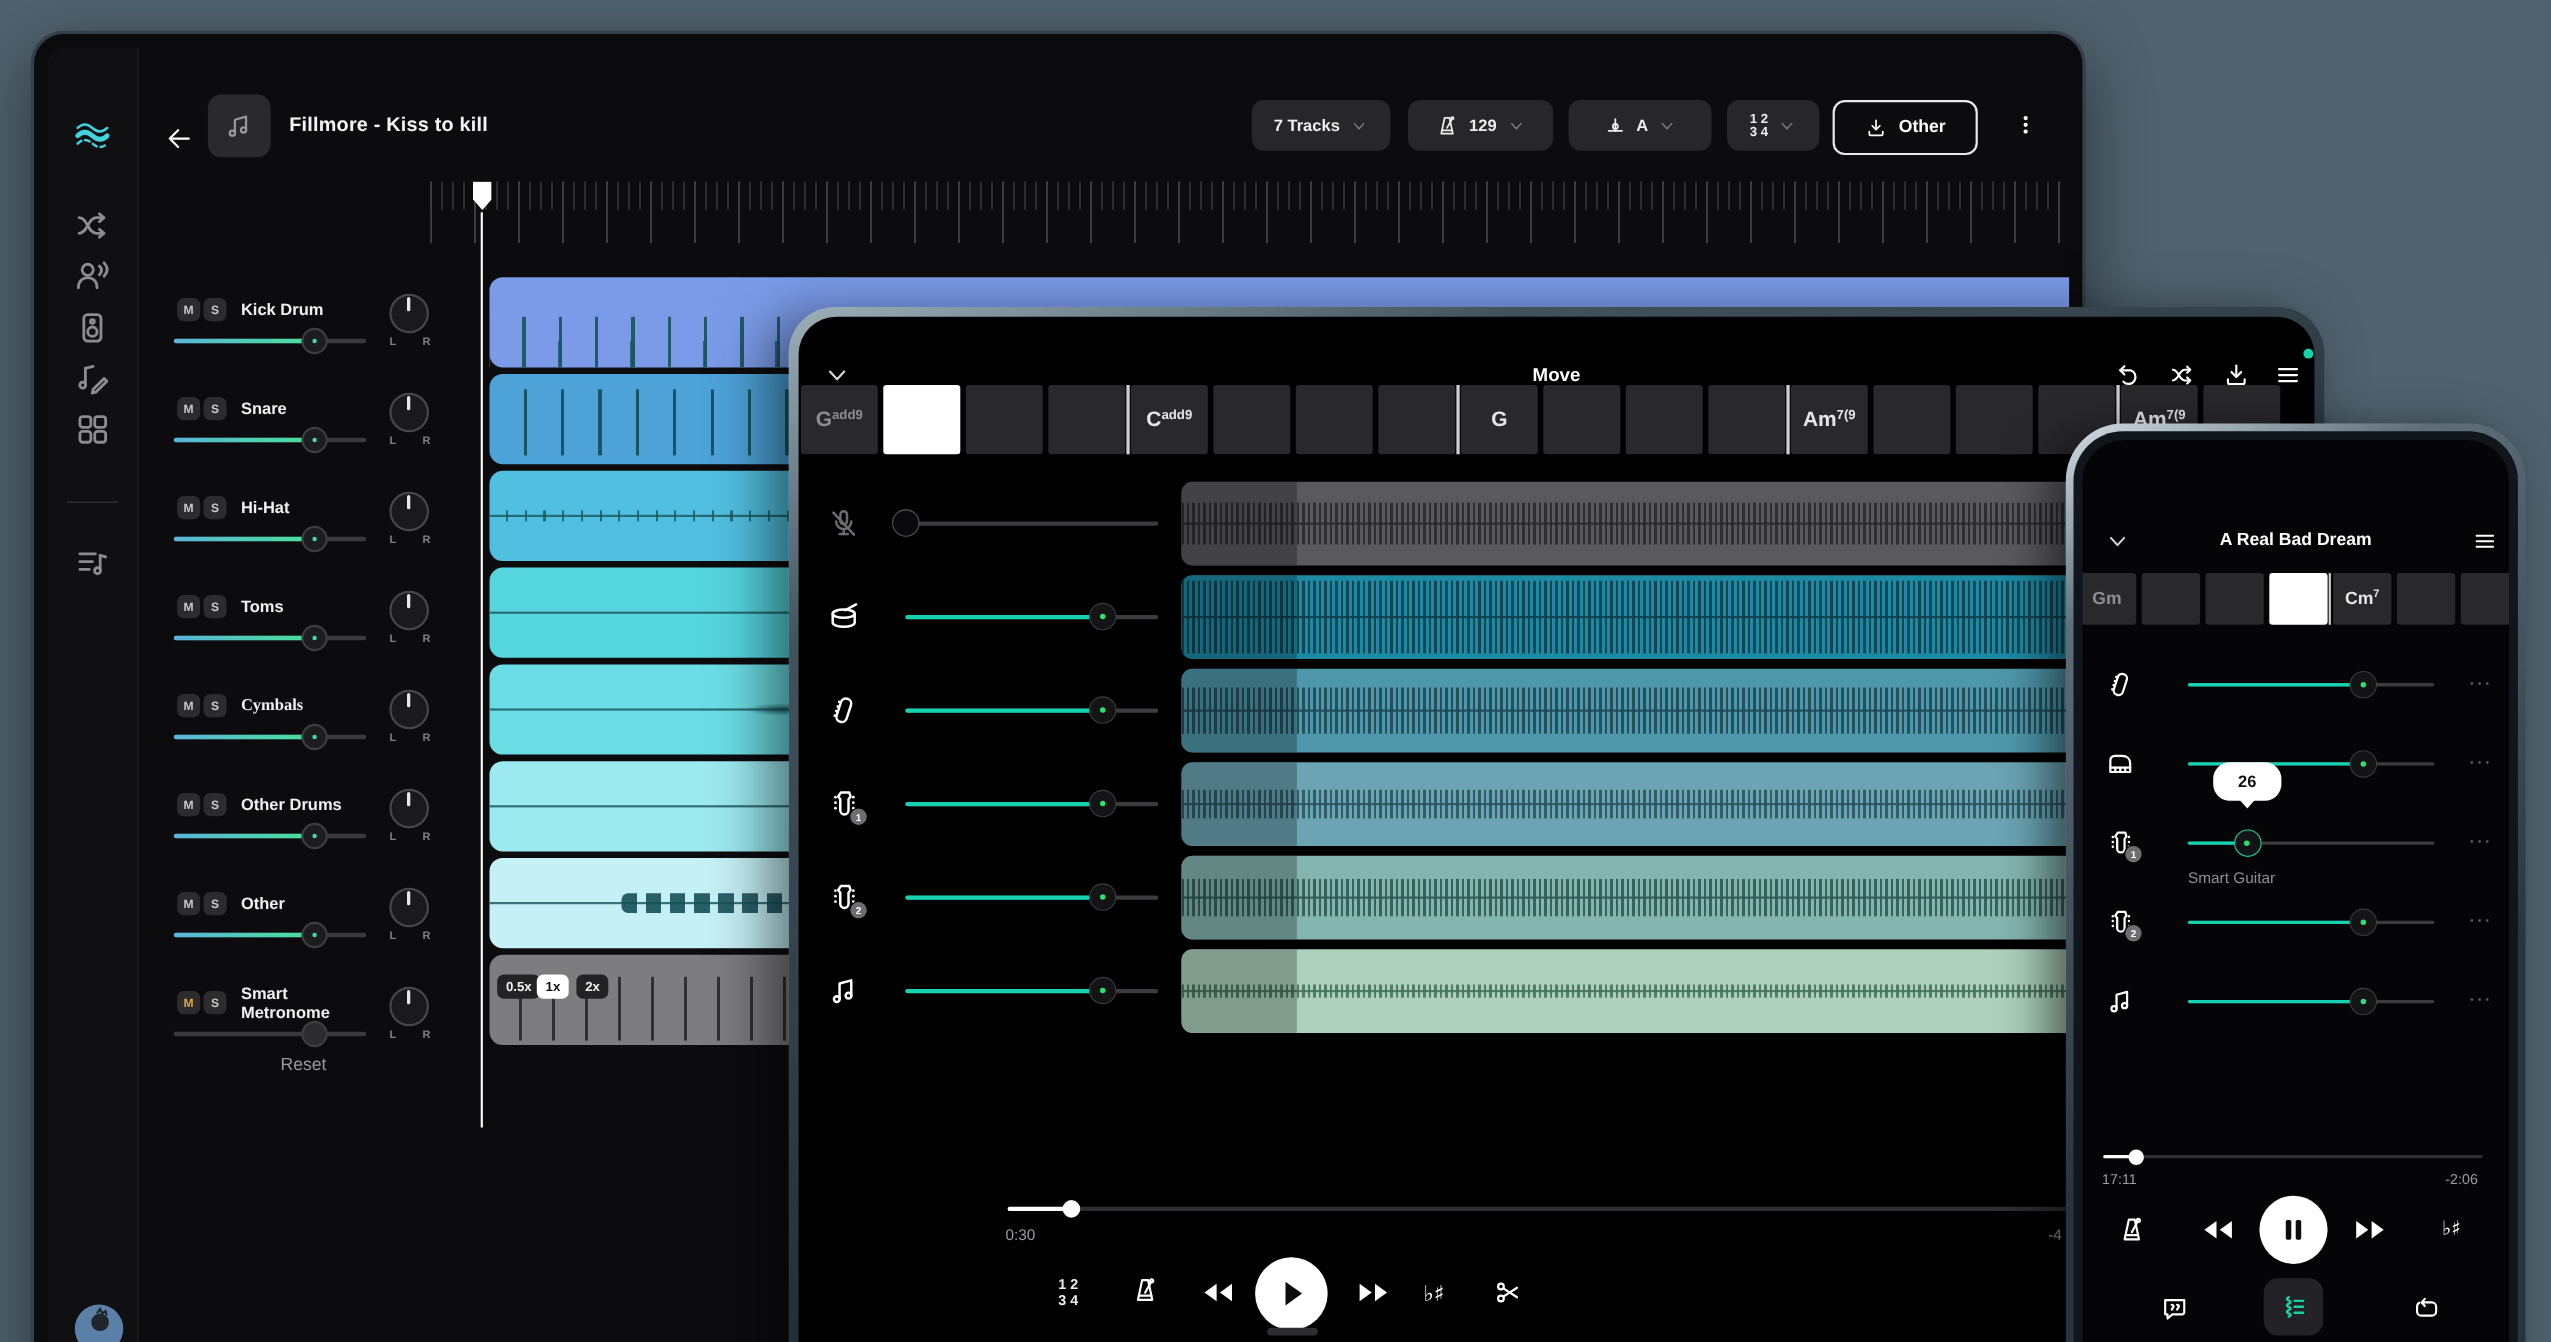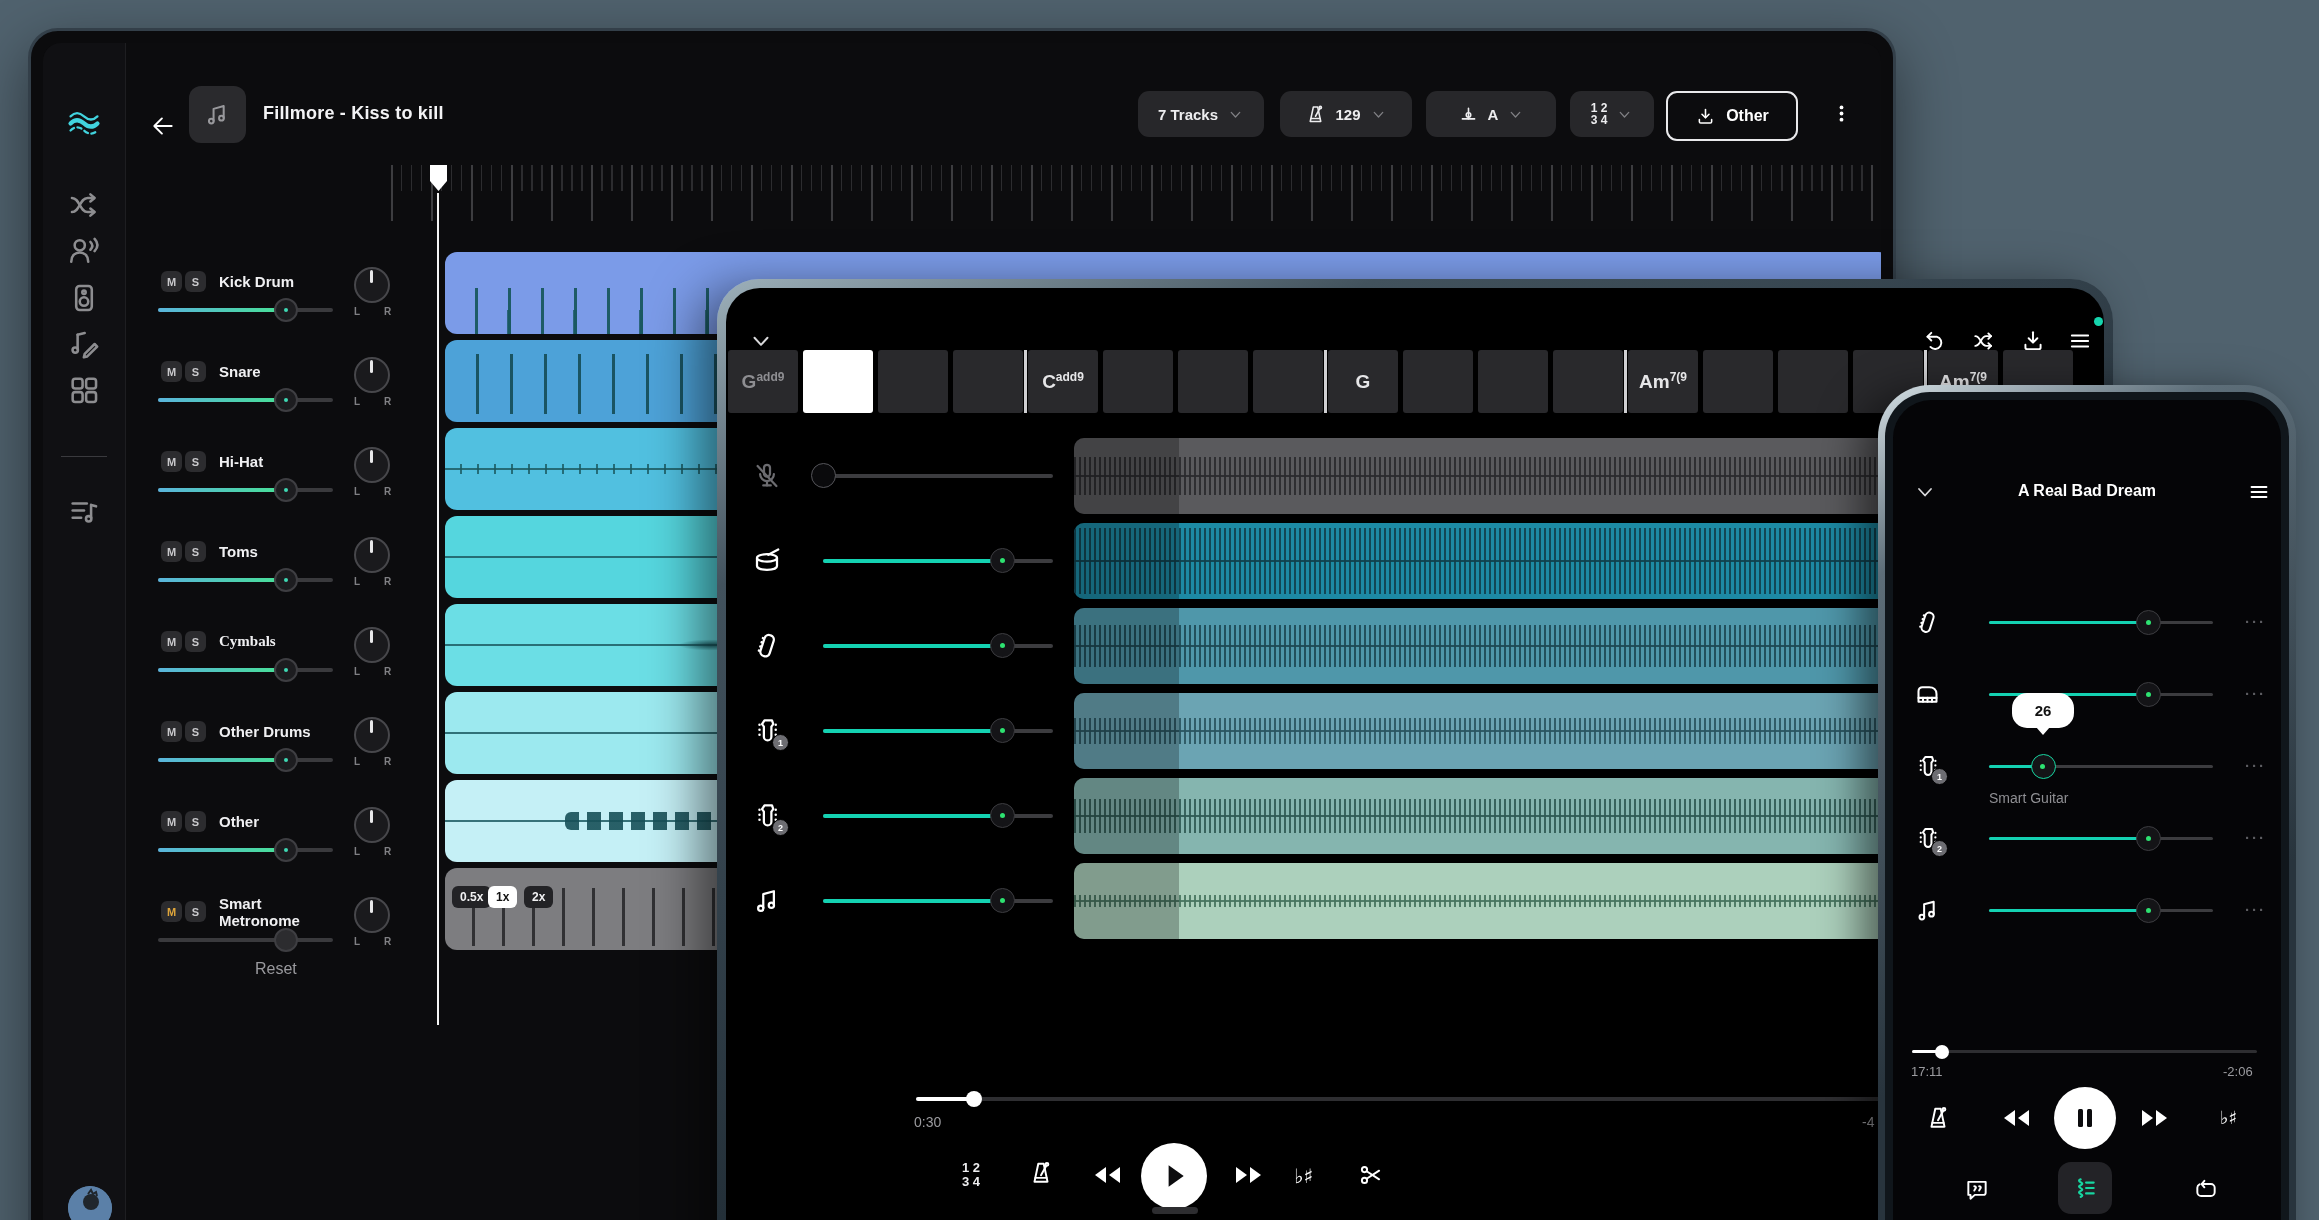--- a/index.html
+++ b/index.html
@@ -392,20 +392,21 @@
           <div class="chip" style="left: 481px;">2x</div>
         </div>
     </div>
   </div>
 
   <div id="move-tablet" class="abs">
     <div id="move-screen">
       <span class="mp-hic" style="left:22px;top:40px;color:#d8d8da"><svg viewBox="0 0 24 24" fill="none" stroke="currentColor" stroke-width="1.8" stroke-linecap="round" stroke-linejoin="round">
             <polyline points="6,9 12,15.5 18,9"></polyline>
           </svg></span>
+      <div class="abs mp-title" style="left:0;top:43px;width:100%;text-align:center">Move</div>
       <span class="mp-hic" style="left:1195px;top:40px"><svg viewBox="0 0 24 24" fill="none" stroke="currentColor" stroke-width="1.8" stroke-linecap="round" stroke-linejoin="round">
             <polyline points="9.5,4.5 6,8 9.5,11.5"></polyline>
             <path d="M6 8 h8.5 a5.8 5.8 0 1 1 -5.8 9.5"></path>
           </svg></span>
       <span class="mp-hic" style="left:1245px;top:40px"><svg viewBox="0 0 24 24" fill="none" stroke="currentColor" stroke-width="1.8" stroke-linecap="round" stroke-linejoin="round">
             <path d="M4 16.5 c5 0 5-9 10-9 h4.5"></path>
             <path d="M4 7.5 c5 0 5 9 10 9 h4.5"></path>
             <polyline points="16,5 18.5,7.5 16,10"></polyline>
             <polyline points="16,14 18.5,16.5 16,19"></polyline>
           </svg></span>
@@ -610,20 +611,34 @@
         <span class="mp-hic" style="left:20px;top:80px;color:#d8d8da;width:24px;height:24px"><svg viewBox="0 0 24 24" fill="none" stroke="currentColor" stroke-width="1.8" stroke-linecap="round" stroke-linejoin="round">
               <polyline points="6,9 12,15.5 18,9"></polyline>
             </svg></span>
         <div class="abs ph-title" style="left:0;top:82px;width:100%;text-align:center">A Real Bad Dream</div>
         <span class="mp-hic" style="left:354px;top:80px;width:24px;height:24px"><svg viewBox="0 0 24 24" fill="none" stroke="currentColor" stroke-width="1.8" stroke-linecap="round" stroke-linejoin="round">
               <line x1="4.5" y1="7" x2="19.5" y2="7"></line>
               <line x1="4.5" y1="12" x2="19.5" y2="12"></line>
               <line x1="4.5" y1="17" x2="19.5" y2="17"></line>
             </svg></span>
 
+        <div id="phone-chords" class="chstrip" style="left:-4px;top:121px">
+            <div class="phcell dim" style="width: 53px;">
+              <span class="phroot">Gm</span>
+            </div>
+            <div class="phcell" style="width: 53px;"></div>
+            <div class="phcell" style="width: 53px;"></div>
+            <div class="phcell active" style="width: 53px;"></div>
+            <div class="phcell sep" style="width: 53px;">
+              <span class="phroot">Cm</span>
+              <span class="phsup">7</span>
+            </div>
+            <div class="phcell" style="width: 53px;"></div>
+            <div class="phcell" style="width: 53px;"></div>
+          </div>
         <div id="phone-stems">
             <div class="stem-ic" style="left: 21px; top: 209px; width: 27px; height: 27px;"><svg viewBox="0 0 24 24" fill="none" stroke="currentColor" stroke-width="1.8" stroke-linecap="round">
                 <g transform="rotate(18 12 12)">
                   <rect x="8.2" y="3" width="7.6" height="17.5" rx="3.6"></rect>
                   <circle cx="7" cy="7" r="1" fill="currentColor" stroke="none"></circle>
                   <circle cx="7" cy="10.5" r="1" fill="currentColor" stroke="none"></circle>
                   <circle cx="7" cy="14" r="1" fill="currentColor" stroke="none"></circle>
                   <circle cx="7" cy="17.5" r="1" fill="currentColor" stroke="none"></circle>
                 </g>
               </svg></div>

